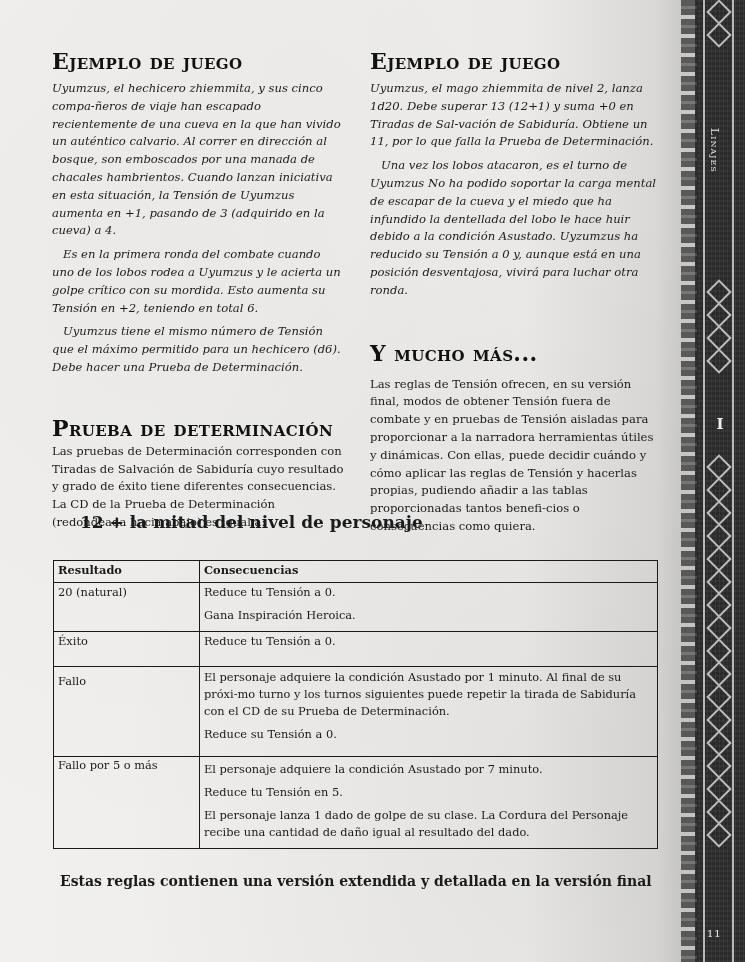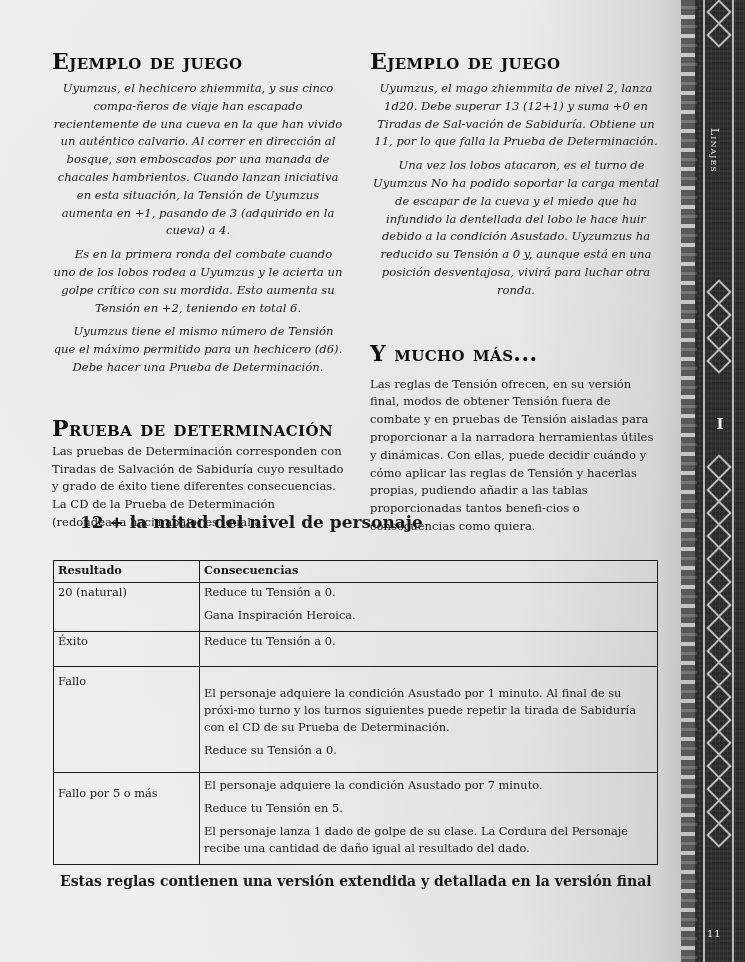--- a/index.html
+++ b/index.html
@@ -57,21 +57,21 @@
 
   .col { position: absolute; width: 292px; }
   .col.left { left: 52px; top: 48px; }
   .col.right { left: 370px; top: 48px; }
 
   h2 {
     margin: 0 0 6px 0; font-size: 22px; font-weight: bold;
     font-variant: small-caps; letter-spacing: 0.4px; color: #111;
   }
   p { margin: 0; font-size: 11.6px; line-height: 17.8px; }
-  p.it { font-style: italic; text-align: center; }
+  p.it { font-style: italic; }
   p.indent { text-indent: 11px; margin-top: 6px; }
   .gap { height: 38px; }
   .formula {
     position: absolute; left: 80px; top: 512px;
     font-weight: bold; font-size: 17px;
   }
 
   table.res {
     position: absolute; left: 53px; top: 560px; width: 605px;
     border-collapse: collapse; font-size: 11.4px;
@@ -169,27 +169,27 @@
       </td>
     </tr>
     <tr>
       <td class="c1" style="height:30px">Éxito</td>
       <td>
         <div class="line">Reduce tu Tensión a 0.</div>
       </td>
     </tr>
     <tr>
       <td class="c1" style="padding-top:6px">Fallo</td>
-      <td style="padding-top:18px">
+      <td style="padding-top:2px">
         <div class="line">El personaje adquiere la condición Asustado por 1 minuto. Al final de su próxi-mo turno y los turnos siguientes puede repetir la tirada de Sabiduría con el CD de su Prueba de Determinación.</div>
         <div class="line" style="margin-bottom:10px">Reduce su Tensión a 0.</div>
       </td>
     </tr>
     <tr>
-      <td class="c1" style="padding-top:12px">Fallo por 5 o más</td>
+      <td class="c1" style="padding-top:0">Fallo por 5 o más</td>
       <td style="padding-top:4px">
         <div class="line">El personaje adquiere la condición Asustado por 7 minuto.</div>
         <div class="line">Reduce tu Tensión en 5.</div>
         <div class="line">El personaje lanza 1 dado de golpe de su clase. La Cordura del Personaje recibe una cantidad de daño igual al resultado del dado.</div>
       </td>
     </tr>
   </tbody>
 </table>
 
 <div class="footer-note">Estas reglas contienen una versión extendida y detallada en la versión final</div>

